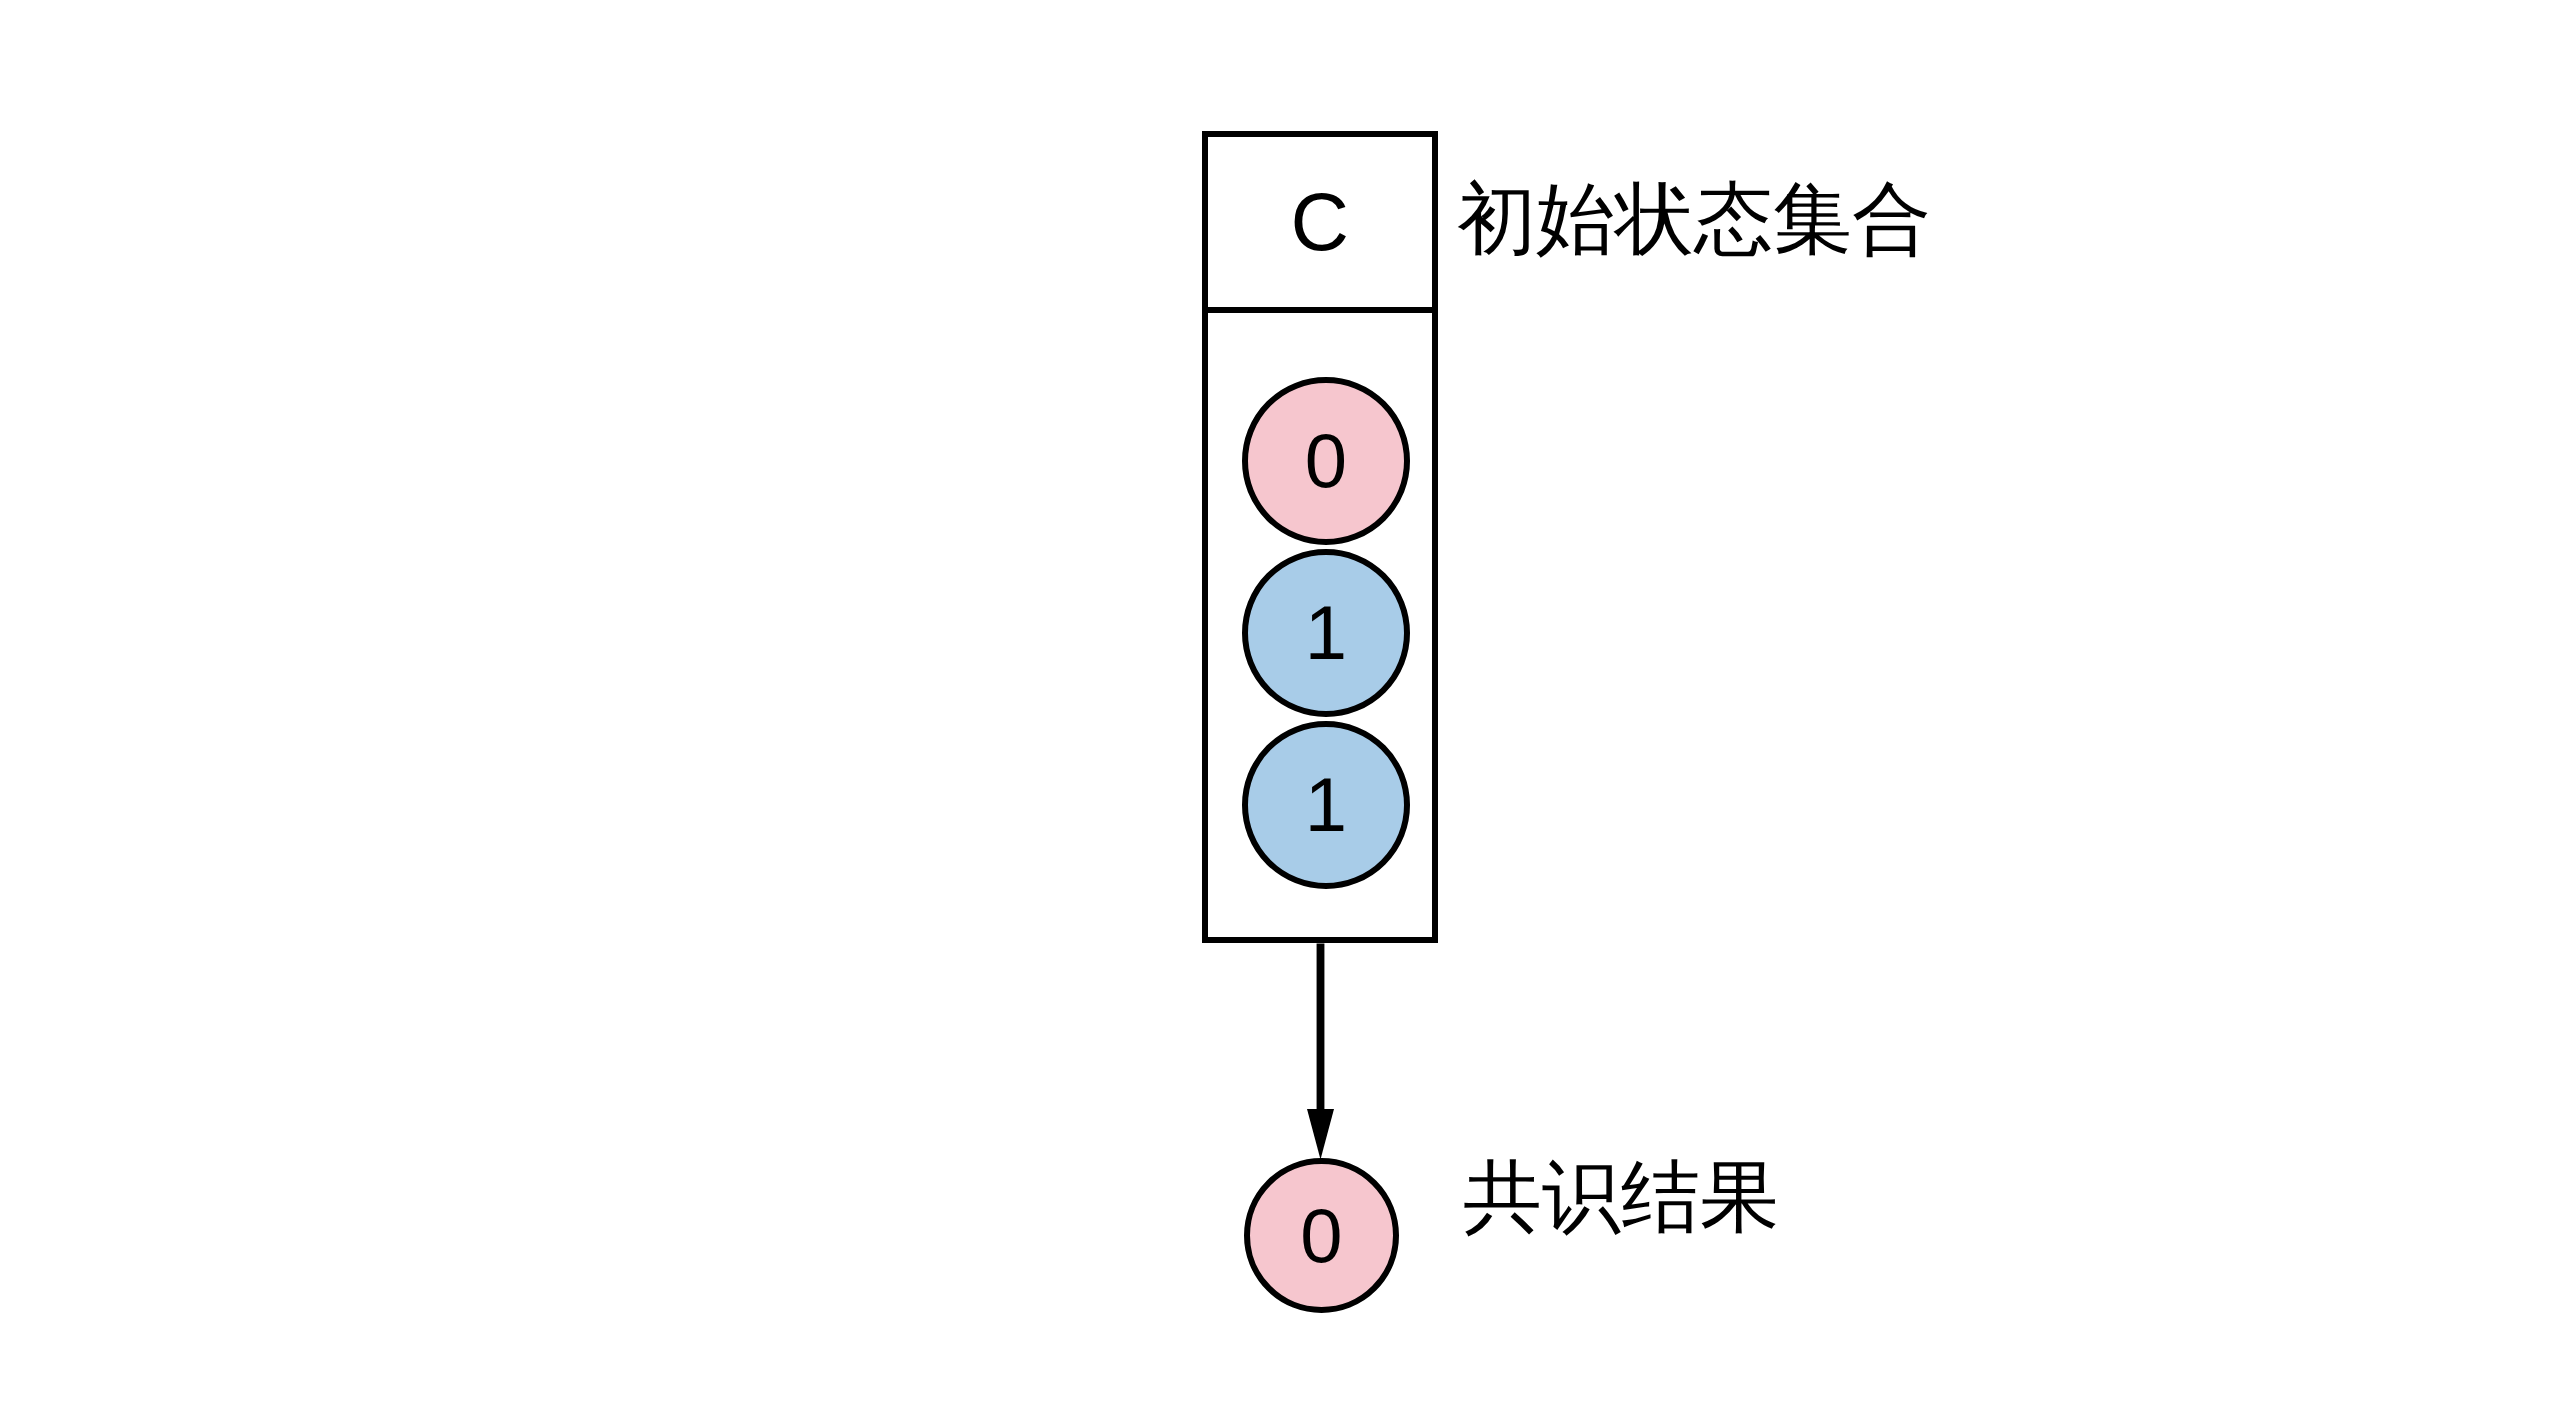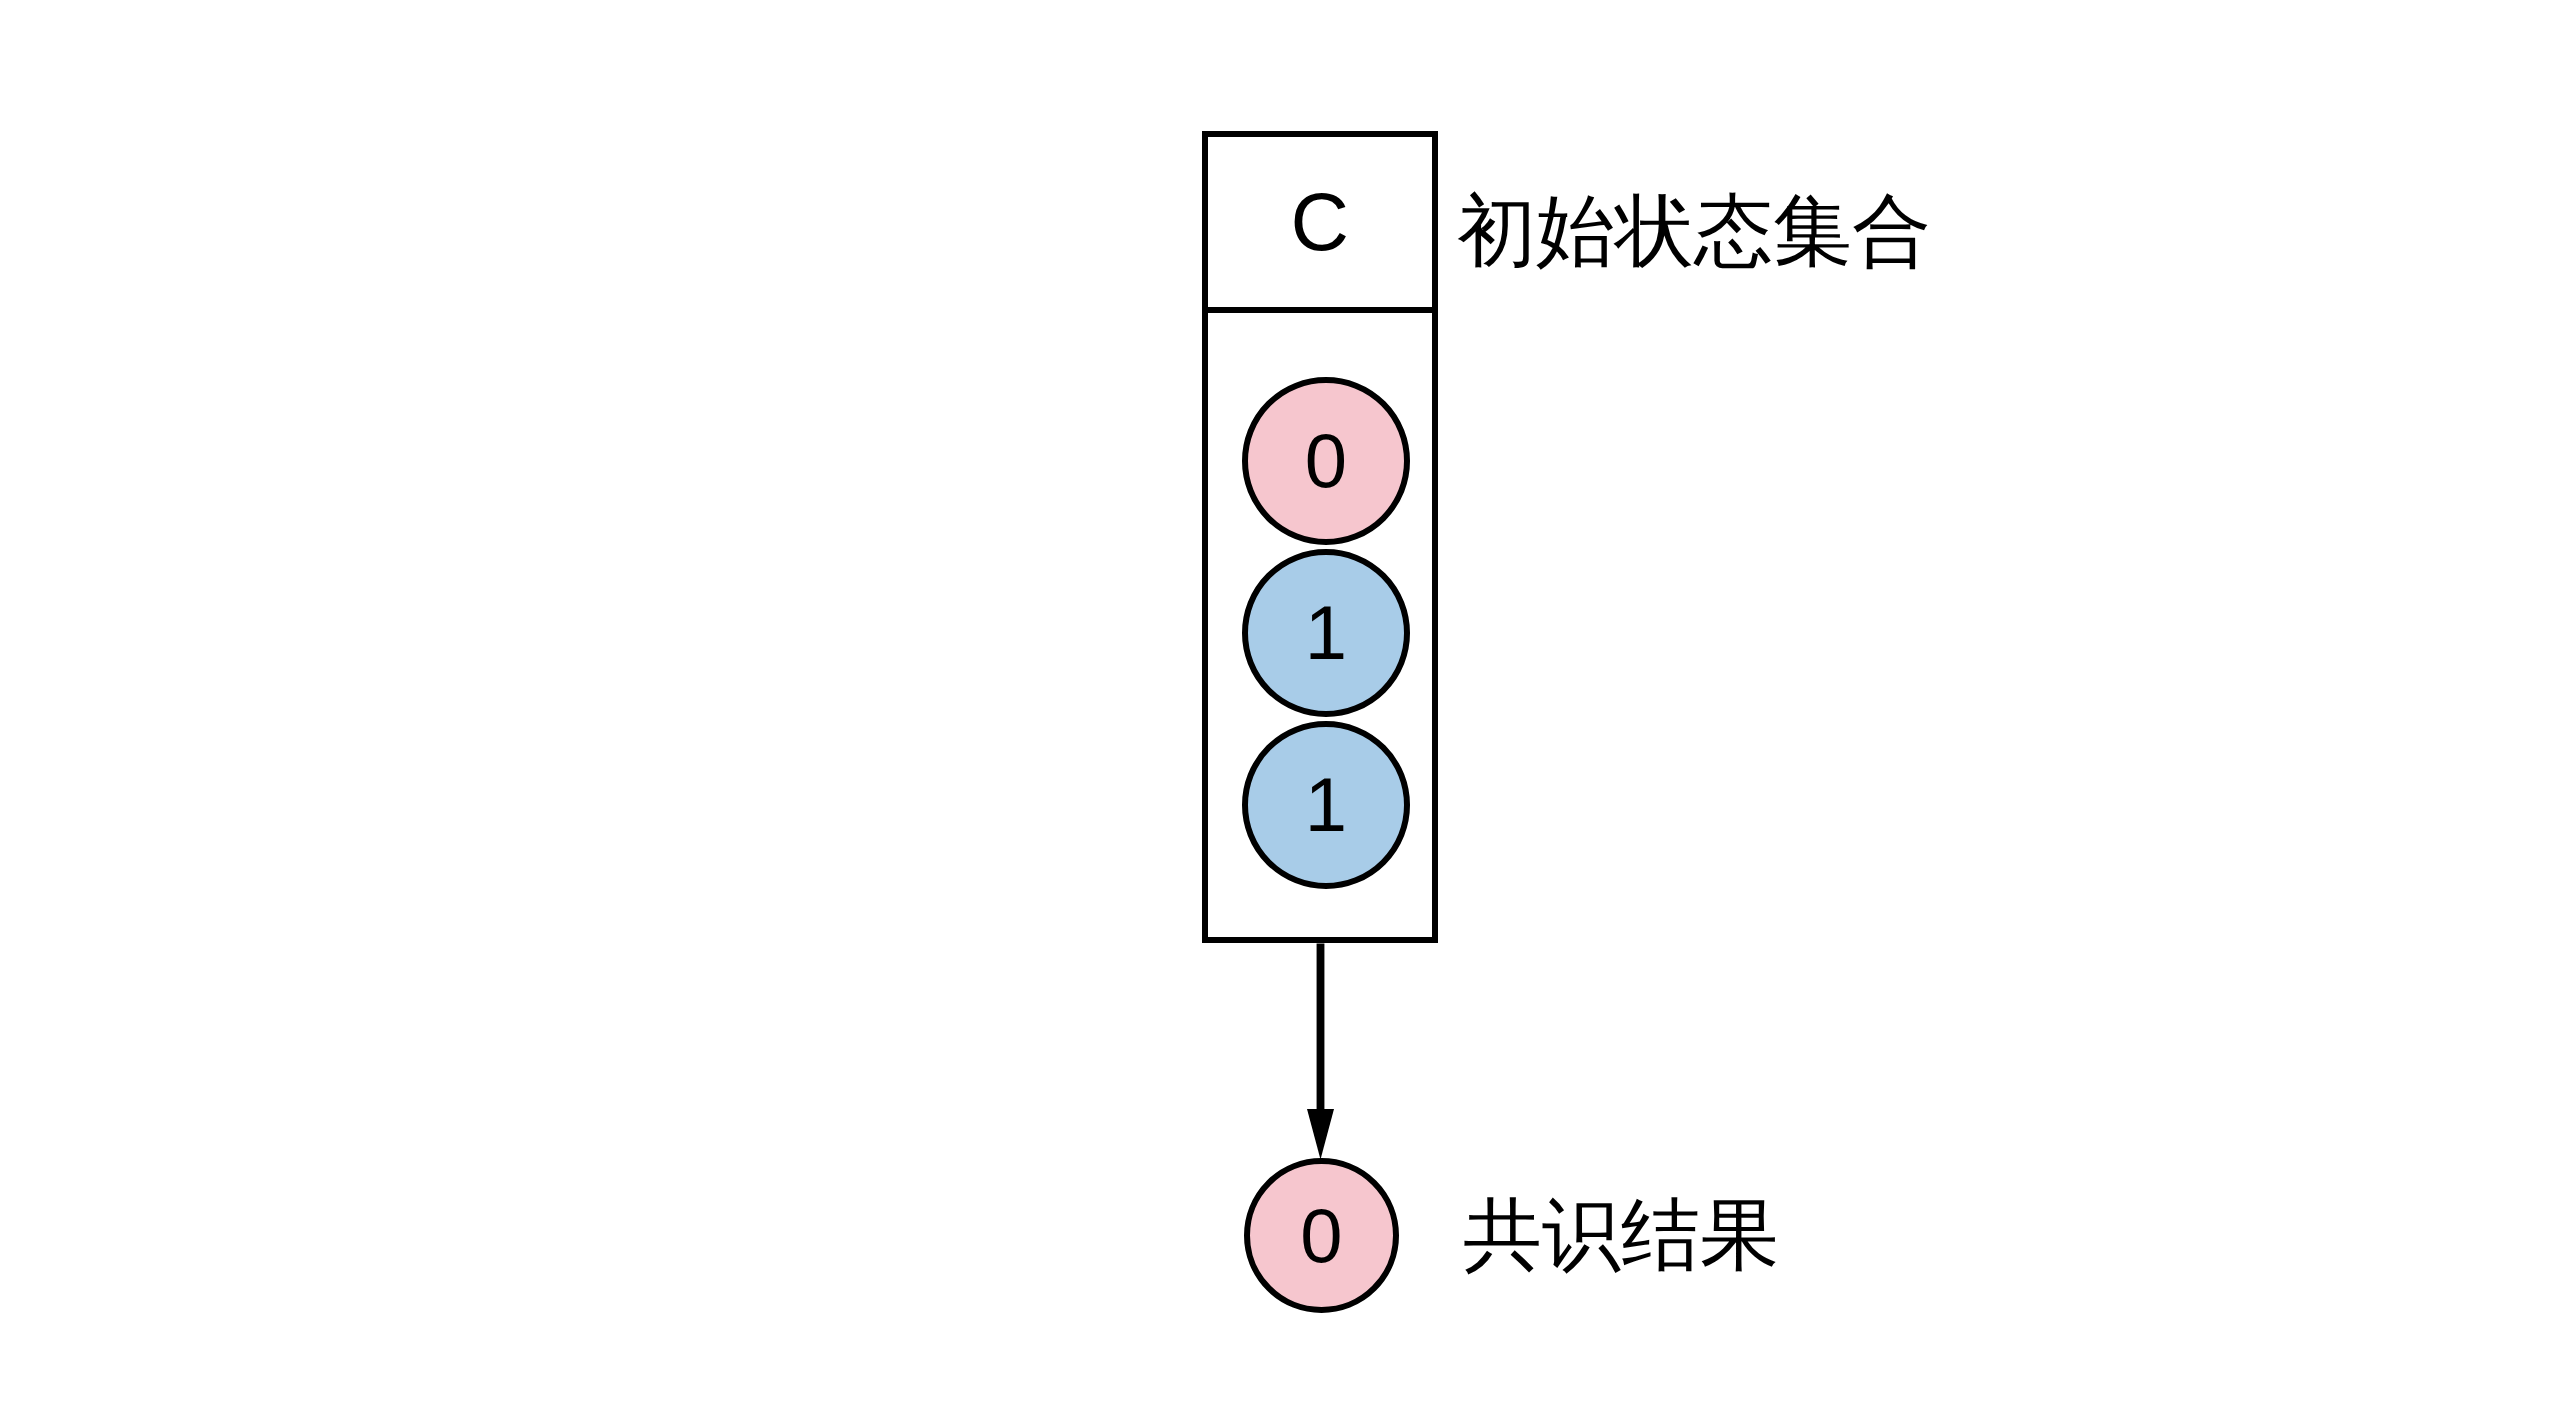--- a/index.html
+++ b/index.html
@@ -101,25 +101,24 @@
   .annotation {
     position: absolute;
     font-size: 79px;
     line-height: 1;
     color: #000000;
     white-space: nowrap;
   }
   .annotation-initial {
     left: 1457px;
     top: 179px;
-    margin-top: 12px;
   }
   .annotation-result {
     left: 1463px;
-    top: 1195px;
+    top: 1157px;
   }
 </style>
 </head>
 <body>
 
 <div id="canvas">
 
   <div class="state-box">
 
     <div class="state-box-header">

